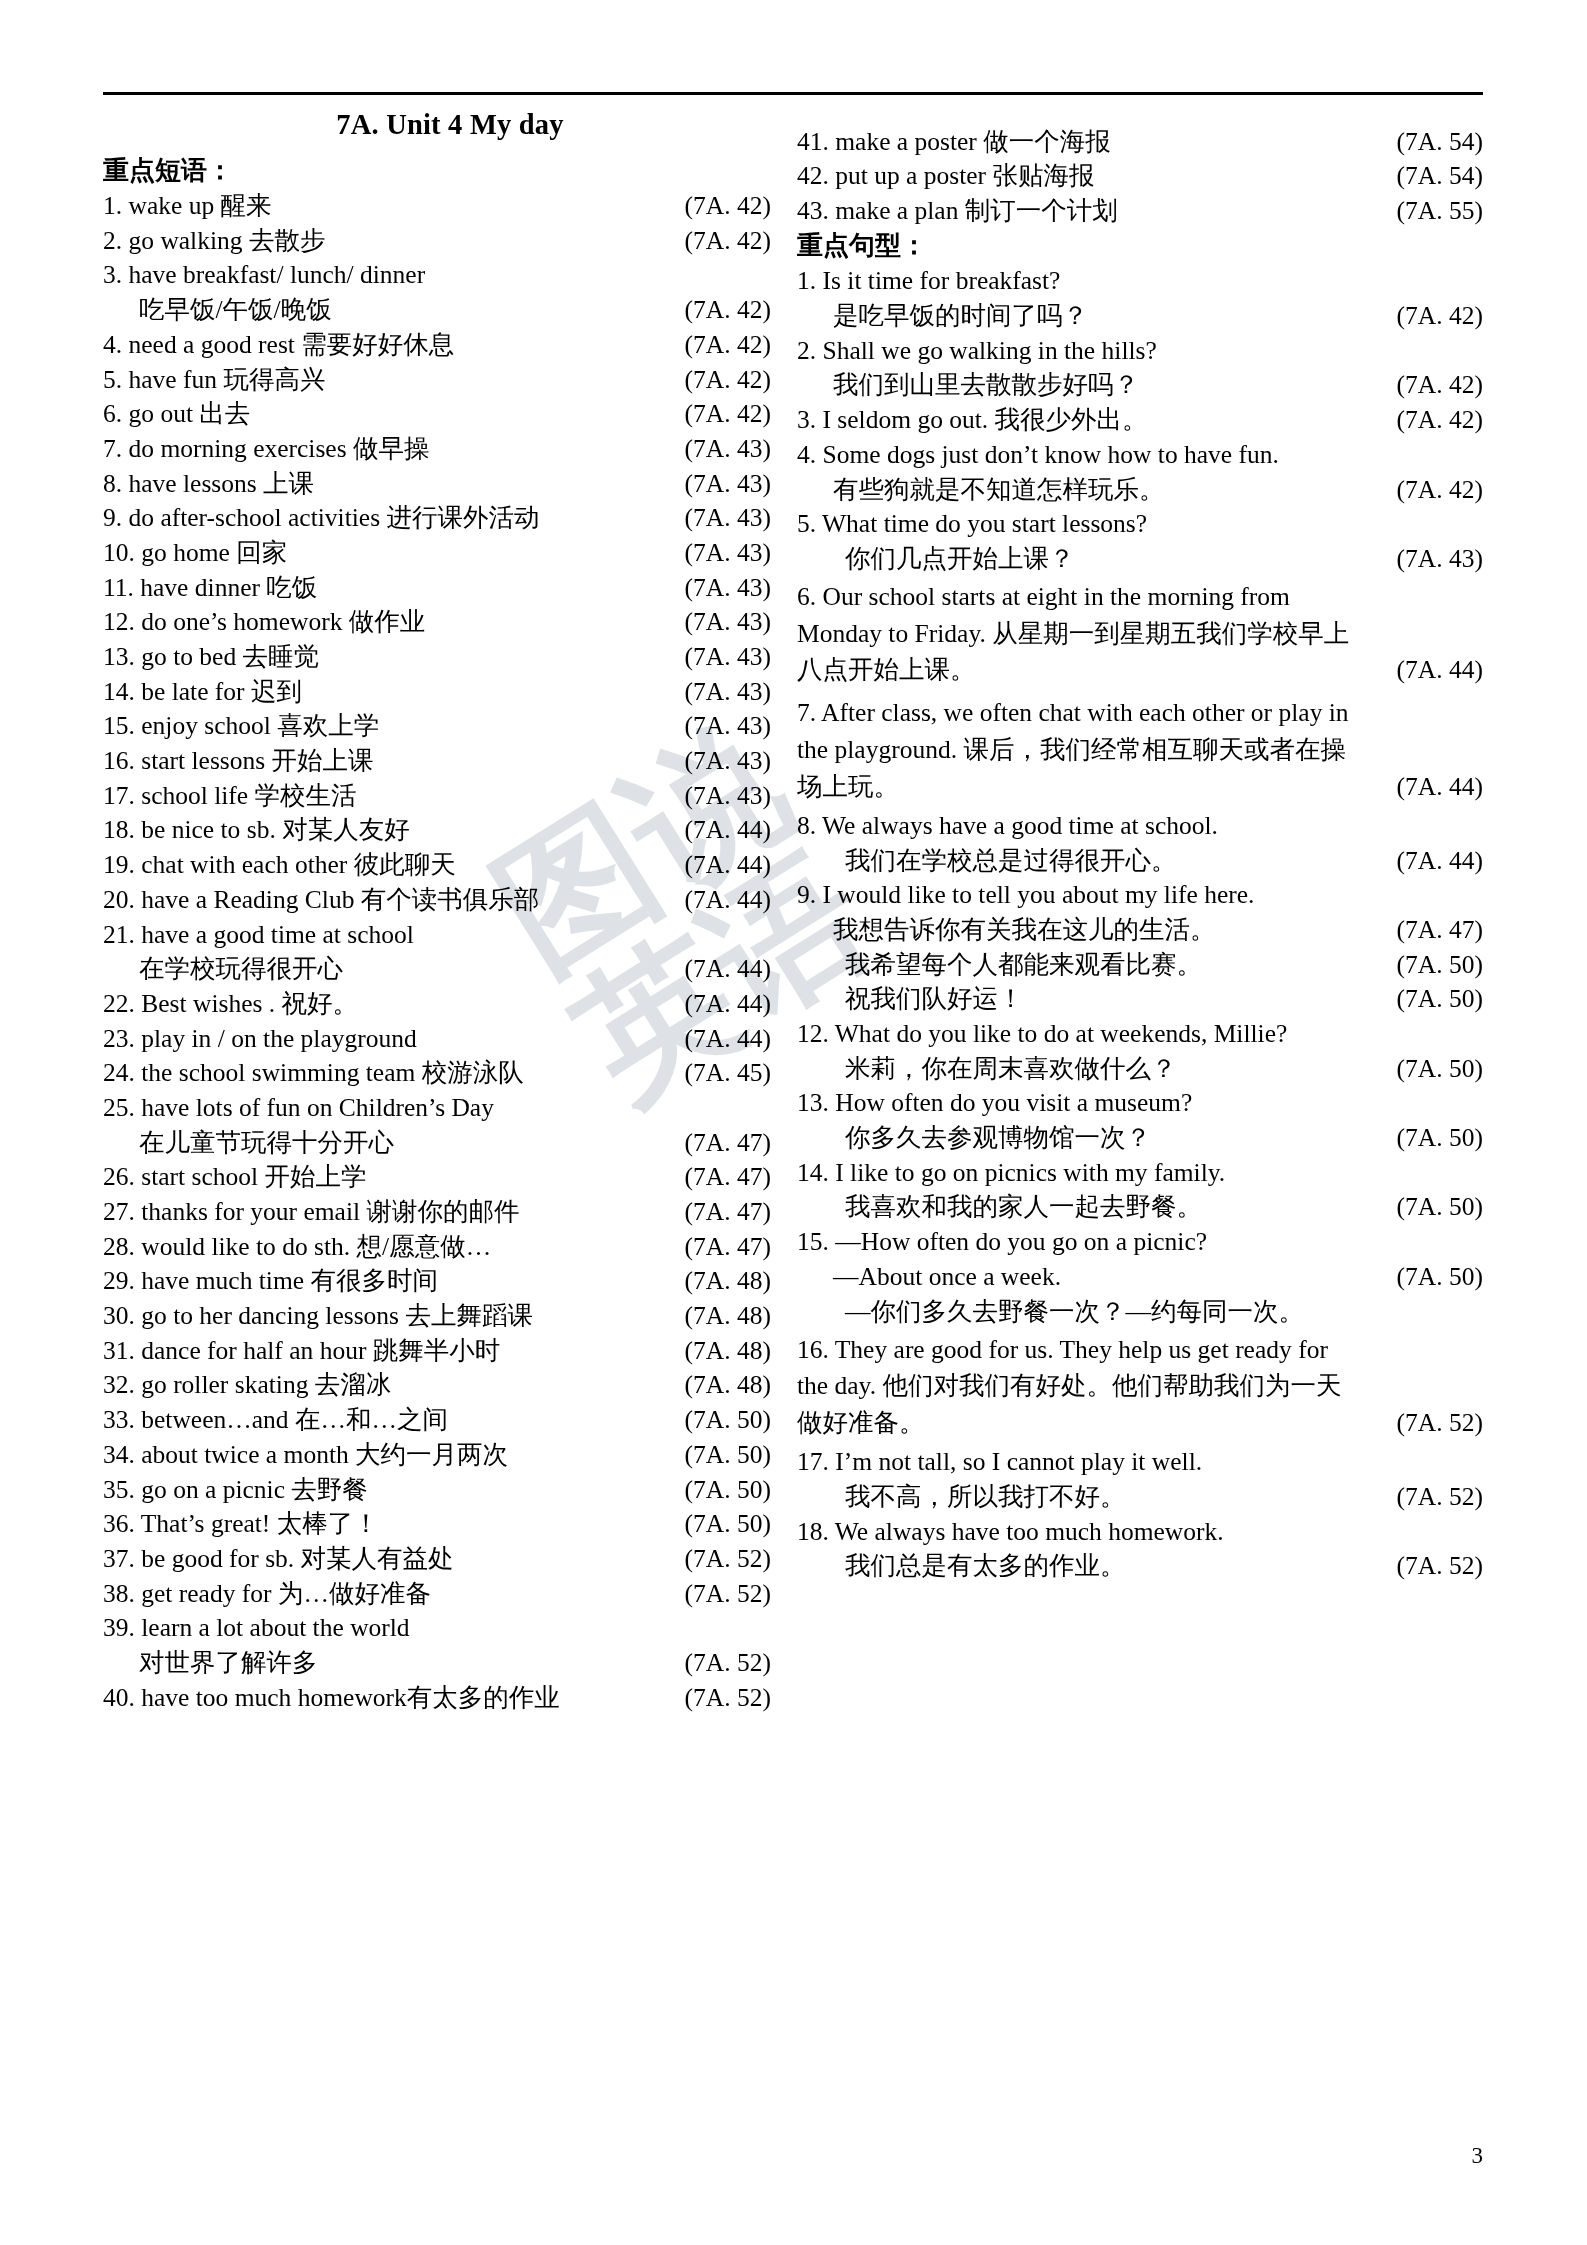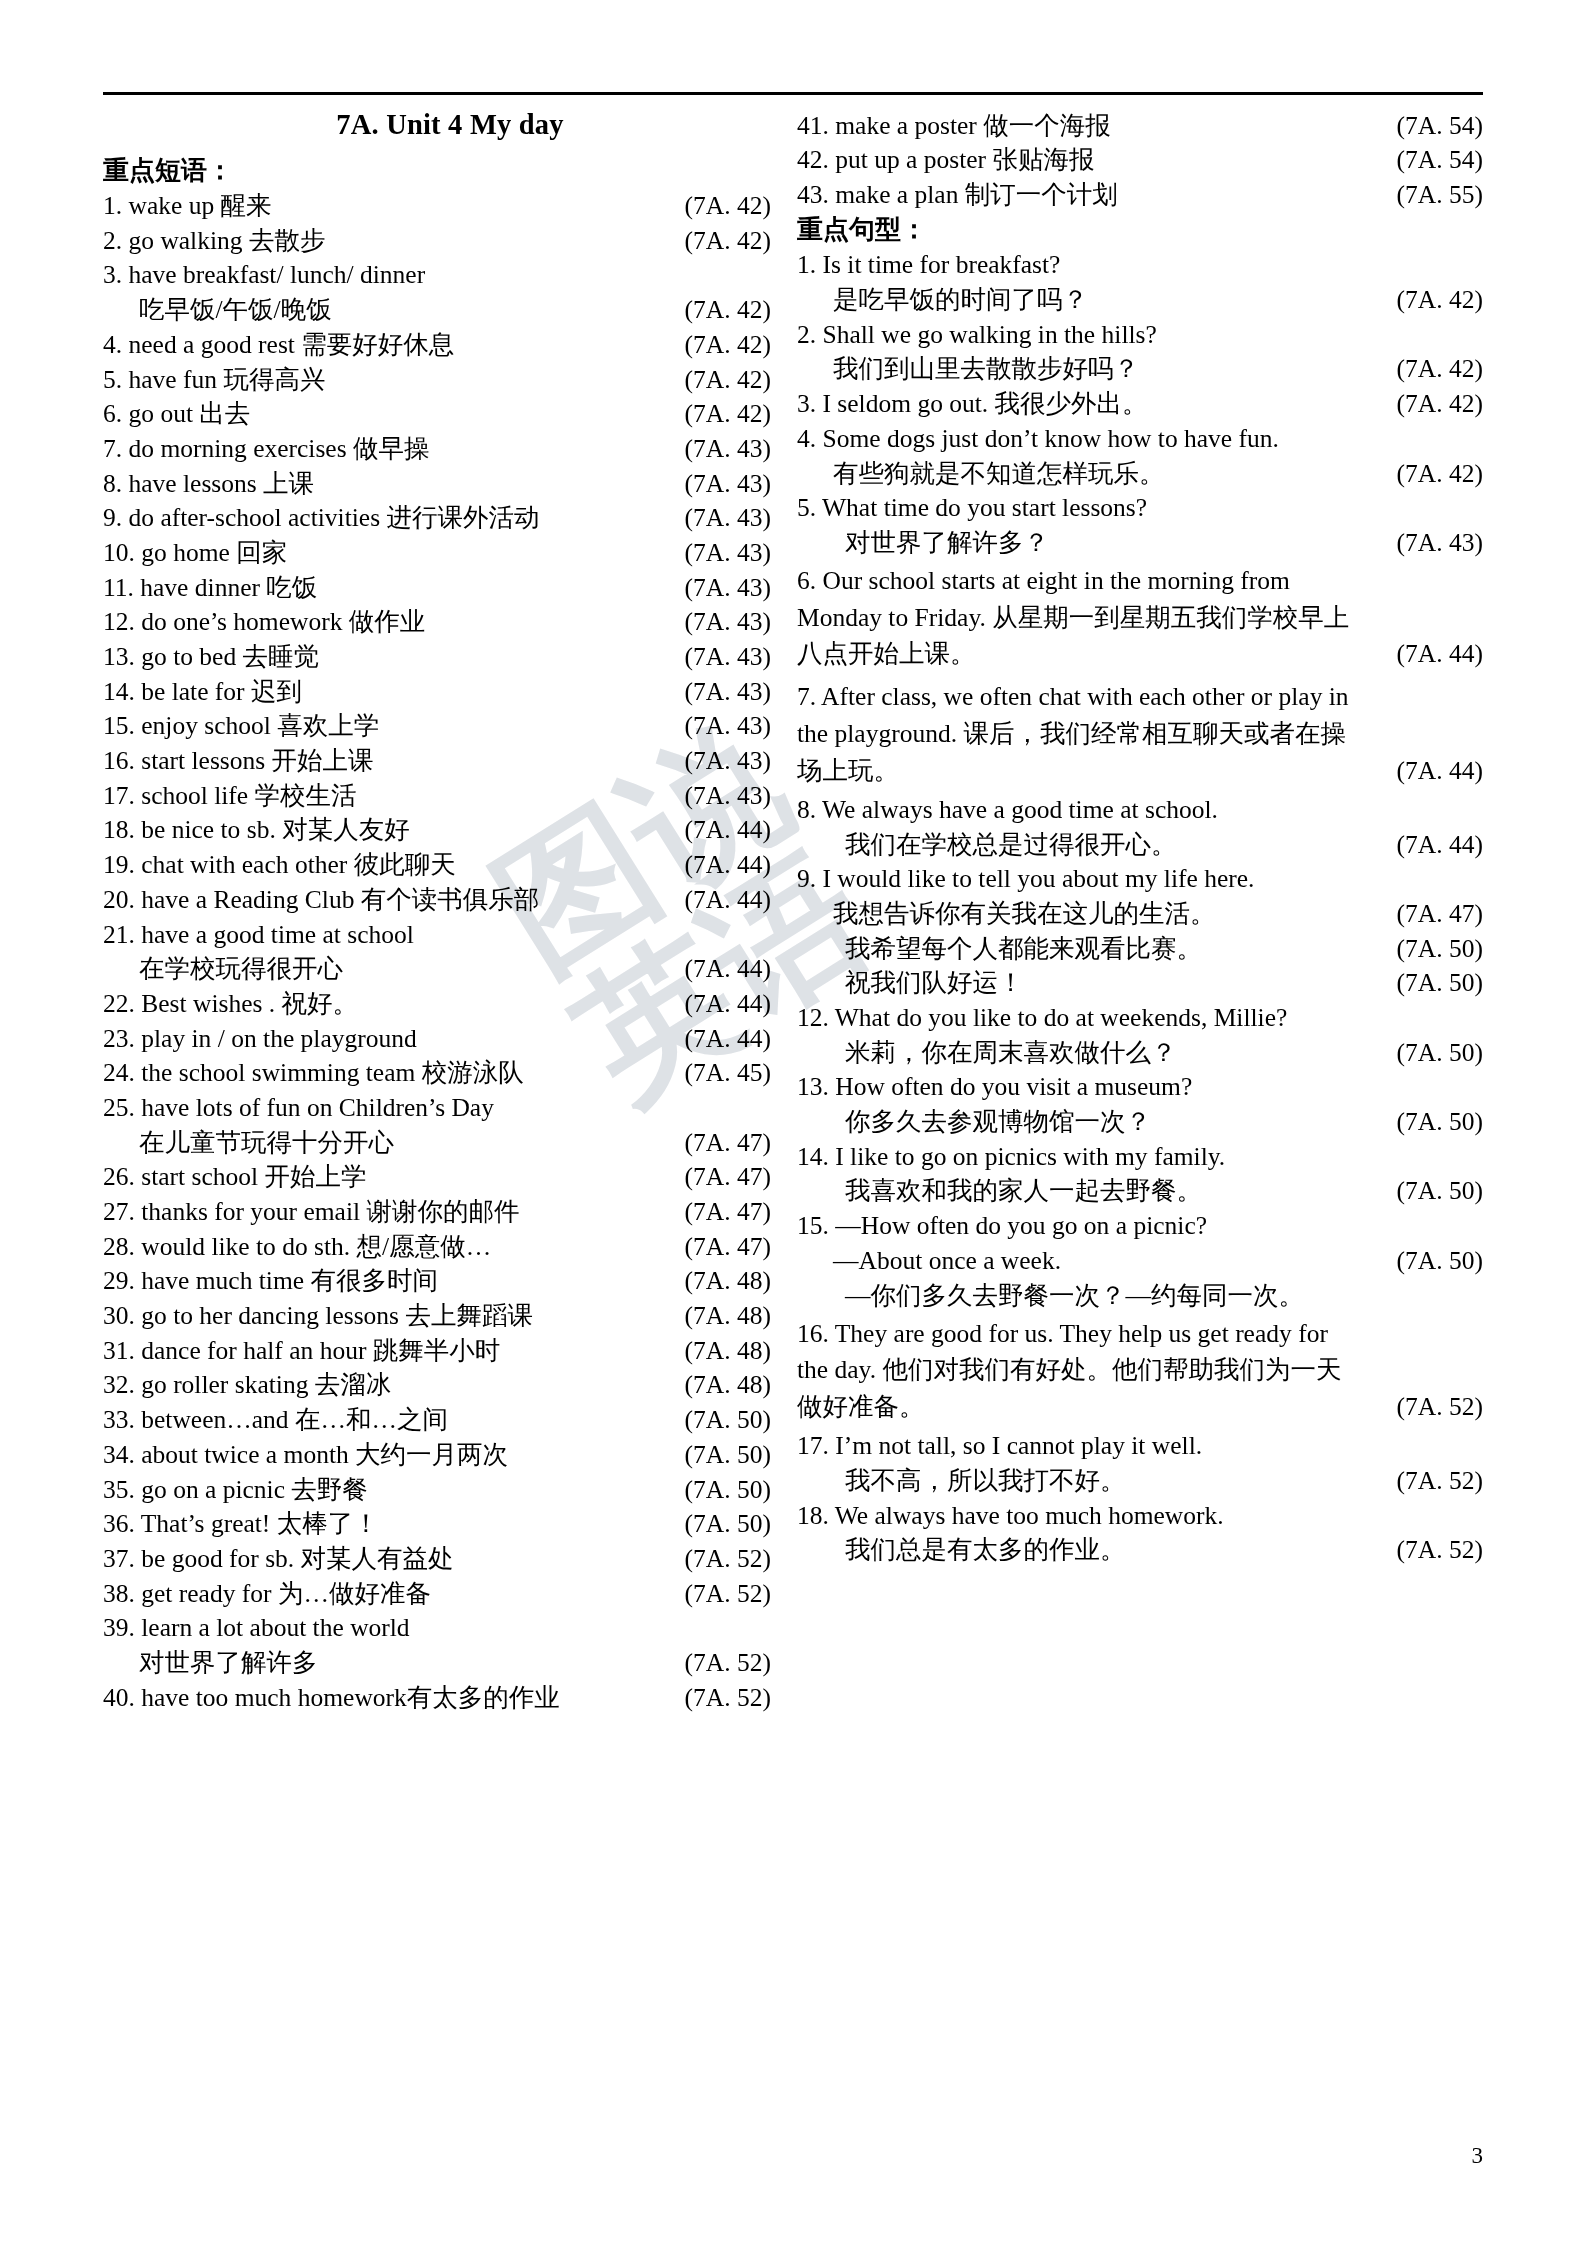--- a/index.html
+++ b/index.html
@@ -61,21 +61,21 @@
     top: 0;
     width: 1587px;
     height: 2245px;
     z-index: 3;
   }
   .col {
     position: absolute;
     top: 108px;
   }
   .col-left  { left: 103px; width: 668px; }
-  .col-right { left: 797px; width: 686px; }
+  .col-right { left: 797px; width: 686px; margin-top: 16px; }
 
   .doc-title {
     text-align: center;
     font-weight: 700;
     font-size: 28.5px;
     line-height: 1.22;
     margin: 0 0 12px 0;
     letter-spacing: .2px;
     padding-left: 26px;
   }
@@ -377,21 +377,21 @@
           </div>
           <div class="entry cont">
             <span class="txt">有些狗就是不知道怎样玩乐。</span>
             <span class="ref">(7A. 42)</span>
           </div>
           <div class="entry noref">
             <span class="txt">5. What time do you start lessons?</span>
             <span class="ref"></span>
           </div>
           <div class="entry cont2">
-            <span class="txt">对世界了解许多？</span>
+            <span class="txt">你们几点开始上课？</span>
             <span class="ref">(7A. 43)</span>
           </div>
           <div class="para">
             <div class="tail">6.  Our  school  starts  at  eight  in  the  morning  from</div>
             <div class="tail">Monday to Friday. 从星期一到星期五我们学校早上</div>
             <div class="lastline">
               <span>八点开始上课。</span>
               <span class="ref">(7A. 44)</span>
             </div>
           </div>

